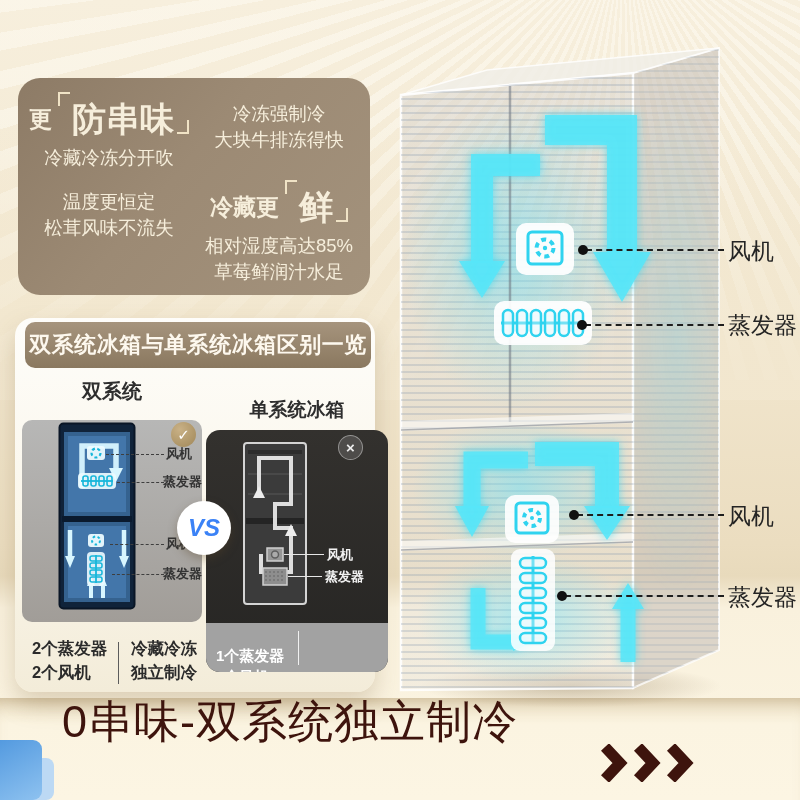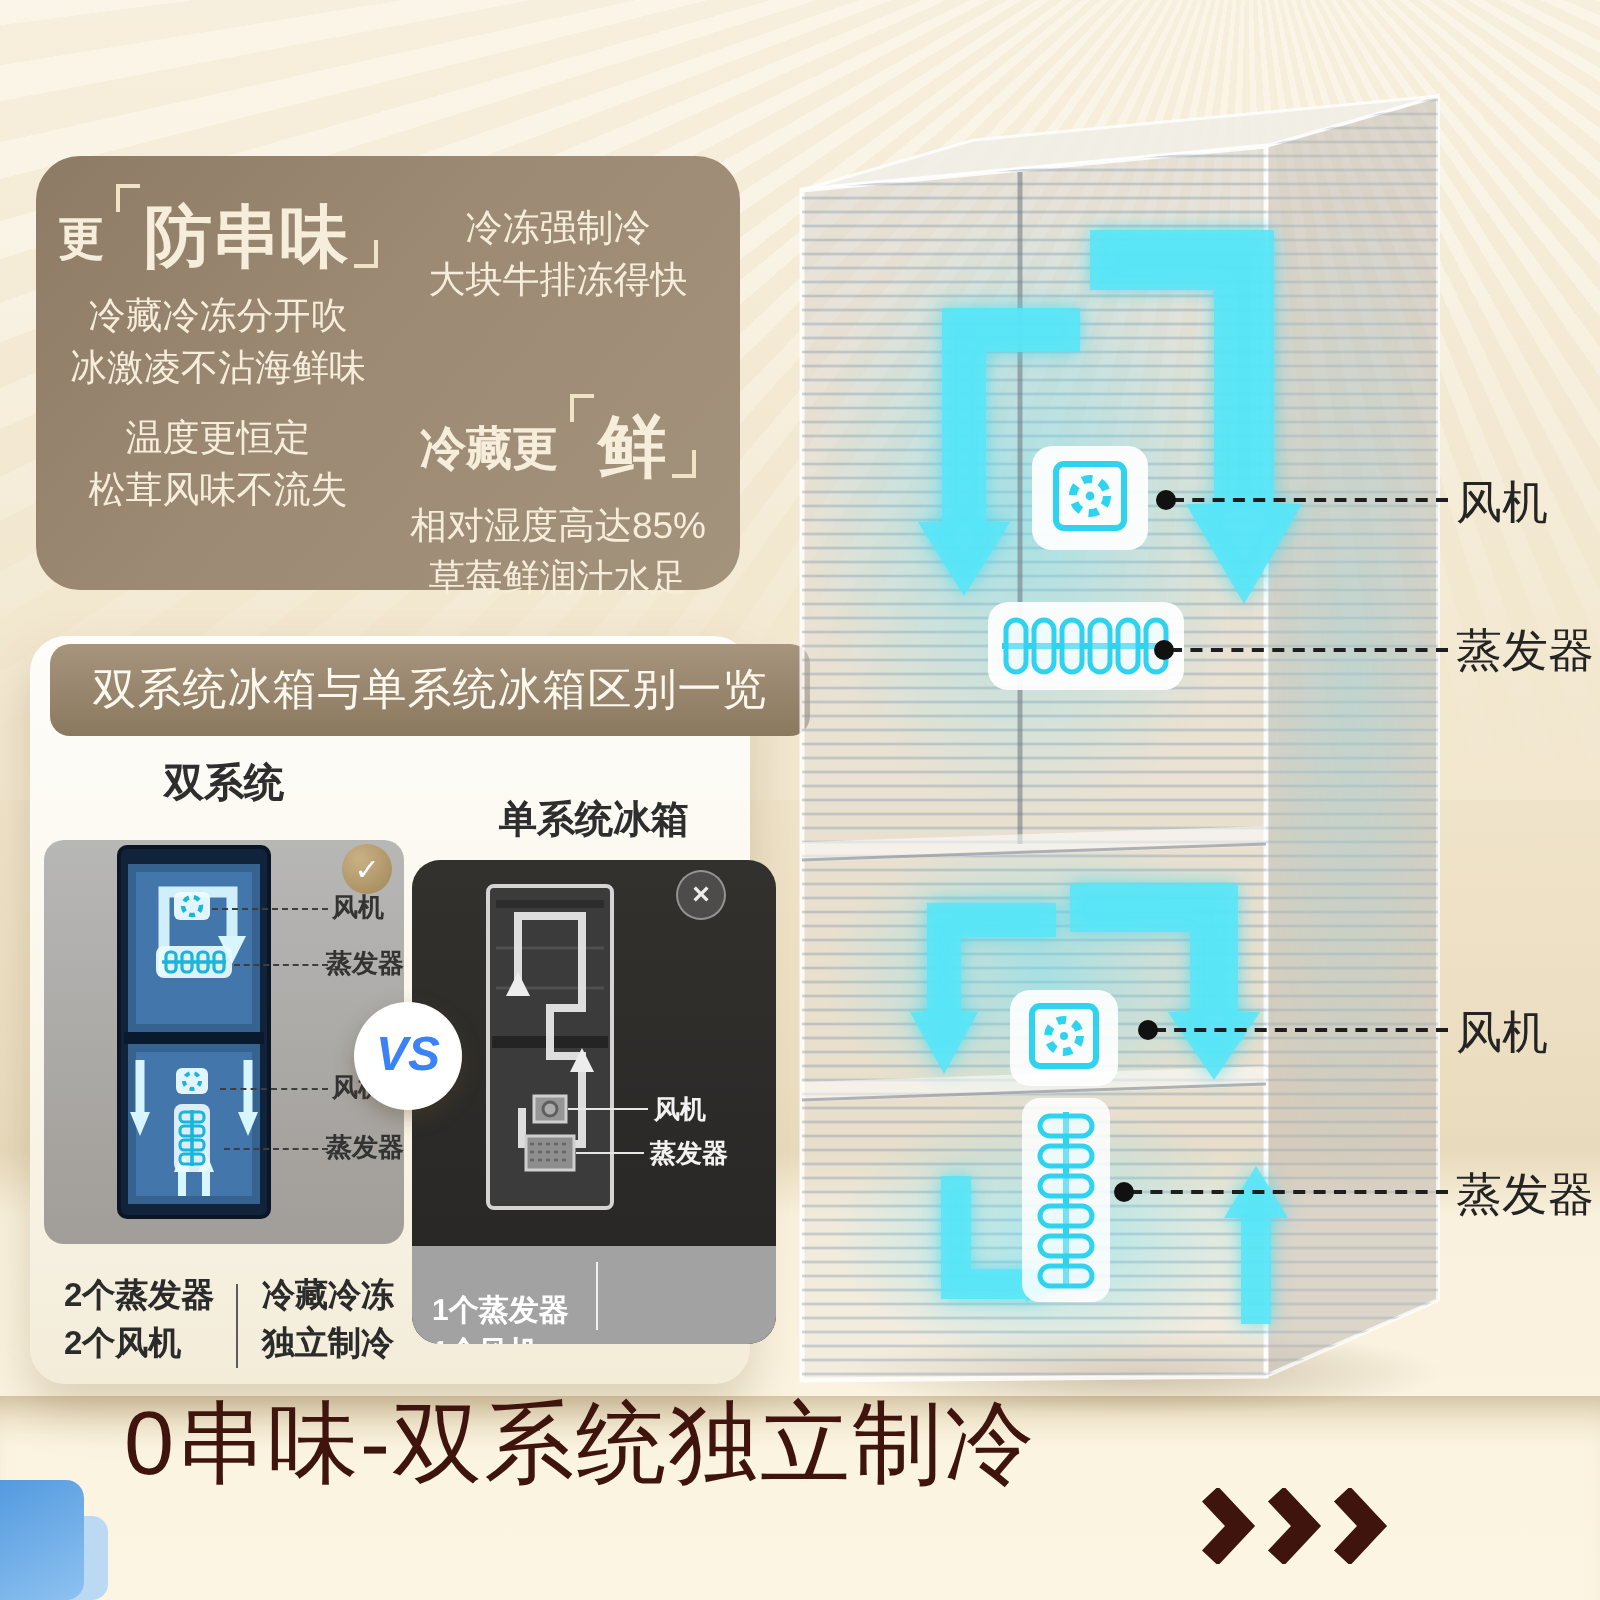--- a/index.html
+++ b/index.html
@@ -28,22 +28,22 @@
   .bk{display:inline-block;width:10px;height:12px;border:0 solid #f0e3c6;}
   .bk-o{border-left-width:2.5px;border-top-width:2.5px;align-self:flex-start;margin:0 2px 0 6px;}
   .bk-c{border-right-width:2.5px;border-bottom-width:2.5px;align-self:flex-end;margin:0 0 2px 3px;}
   .feat-line{font-size:18.5px;line-height:26px;font-weight:400;}
   .feat-line.first{margin-top:9px;}
 
   
   .compare{position:absolute;left:15px;top:318px;width:360px;height:374px;border-radius:18px;
     background:linear-gradient(180deg,#fefdfa 0%,#faf6ea 55%,#f3ecd9 100%);
     box-shadow:0 12px 24px rgba(140,114,74,.28);}
-  .cmp-title{position:absolute;left:10px;top:4px;width:380px;height:46px;border-radius:10px;
-    background:linear-gradient(180deg,#a6947d,#8a785f);color:#fdf8ee;font-size:22px;font-weight:400;
+  .cmp-title{position:absolute;left:10px;top:4px;width:346px;height:46px;border-radius:10px;
+    background:linear-gradient(180deg,#a6947d,#8a785f);color:#fdf8ee;font-size:22px;font-weight:700;
     display:flex;align-items:center;justify-content:center;letter-spacing:.5px;}
   .col-label{position:absolute;font-weight:700;color:#2e2e2e;text-align:center;}
   .col-label.dual{left:7px;top:60px;width:180px;font-size:20px;}
   .col-label.single{left:191px;top:79px;width:182px;font-size:19px;}
   .card-dual{position:absolute;left:7px;top:102px;width:180px;height:202px;border-radius:10px;
     background:linear-gradient(180deg,#b7b7b6,#a19d98);}
   .card-single{position:absolute;left:191px;top:112px;width:182px;height:242px;border-radius:14px;
     background:linear-gradient(180deg,#33312e,#262523);overflow:hidden;}
   .badge{position:absolute;width:25px;height:25px;border-radius:50%;display:flex;align-items:center;
     justify-content:center;font-size:15px;font-weight:800;}
@@ -203,21 +203,20 @@
 
   <section class="features">
     <div class="feature">
       <div class="feat-head">
         <span class="pre">更</span>
           <span class="bk bk-o"></span>
           <span class="big">防串味</span>
           <span class="bk bk-c"></span>
       </div>
       <div class="feat-line first">冷藏冷冻分开吹</div>
-      <div class="feat-line">冰激凌不沾海鲜味</div>
     </div>
     <div class="feature">
       <div class="feat-line first">冷冻强制冷</div>
       <div class="feat-line">大块牛排冻得快</div>
     </div>
     <div class="feature">
       <div class="feat-line first">温度更恒定</div>
       <div class="feat-line">松茸风味不流失</div>
     </div>
     <div class="feature">

